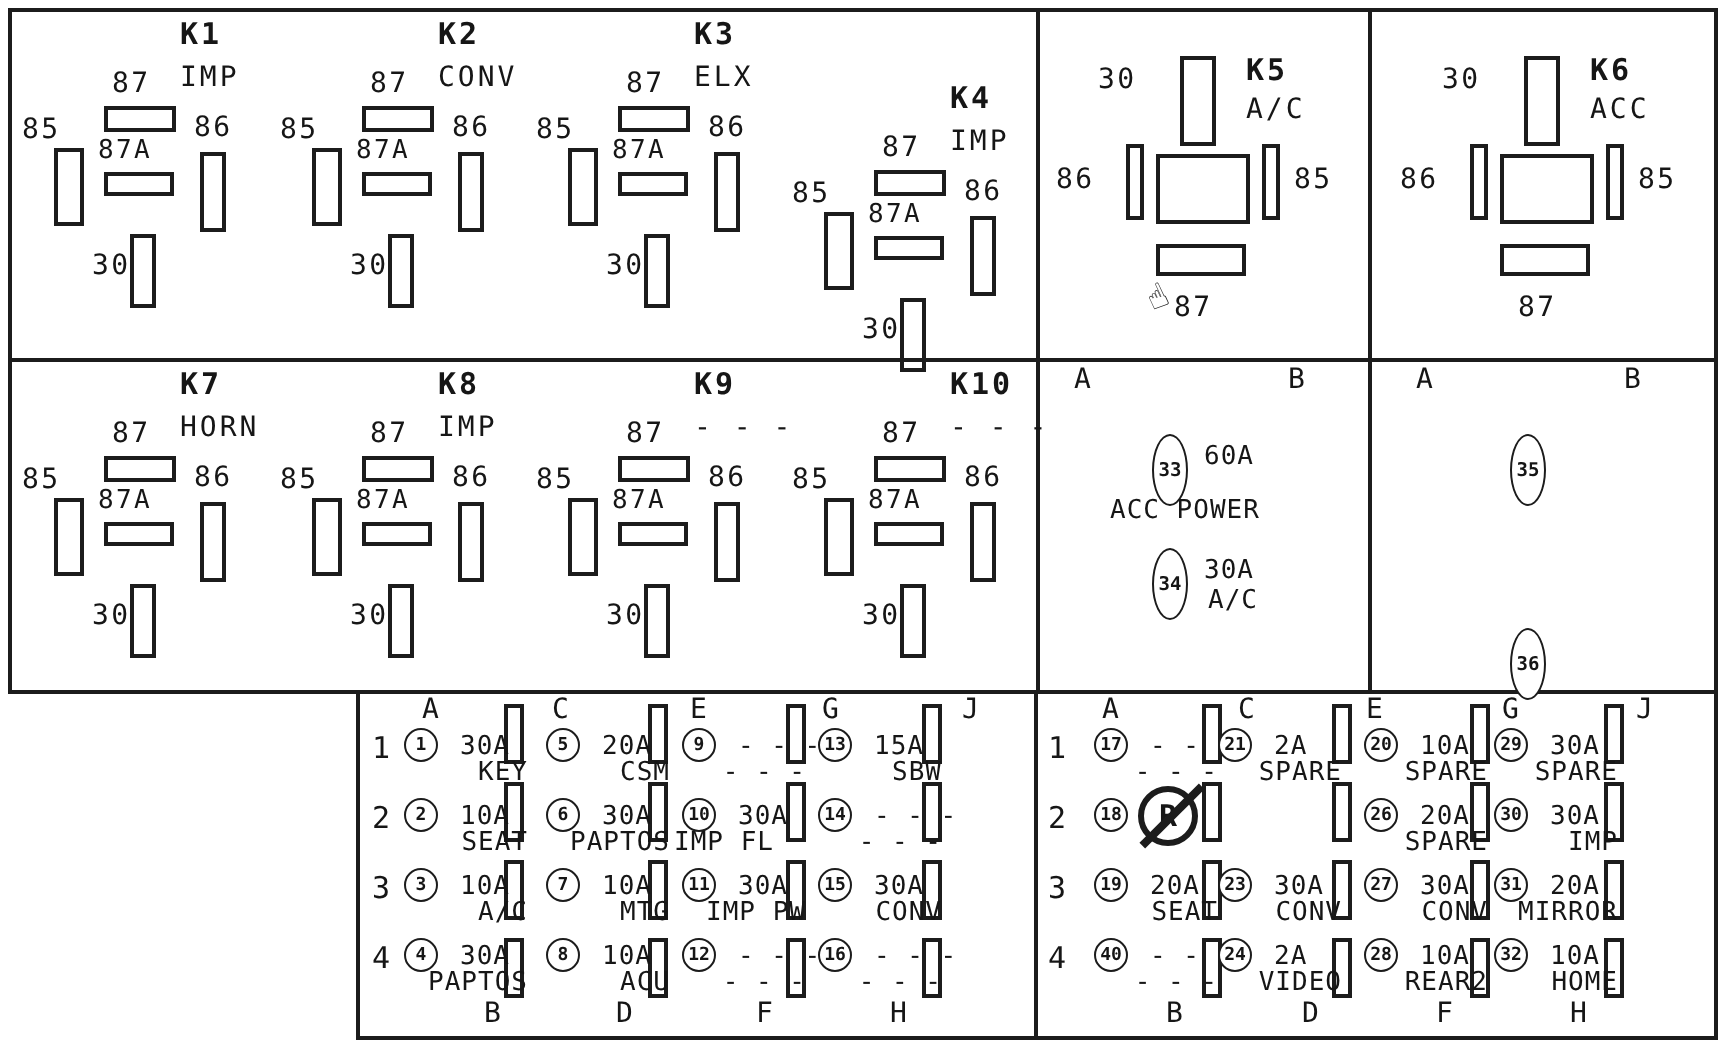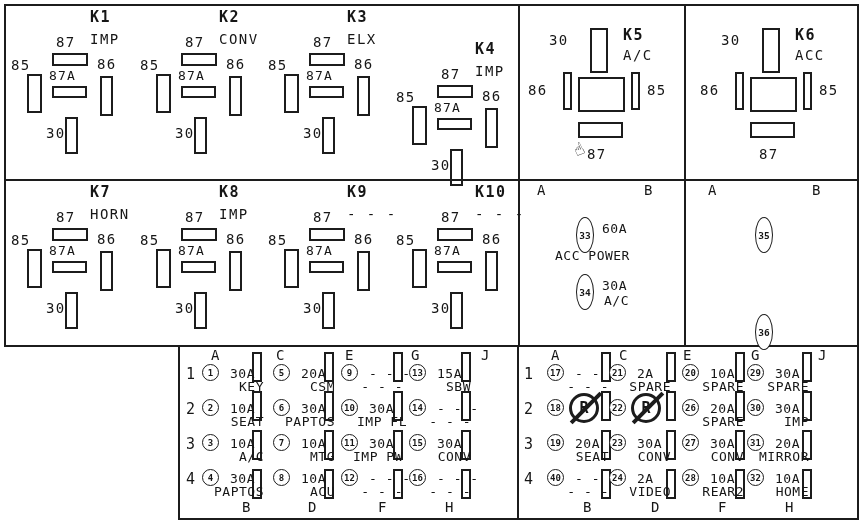--- a/index.html
+++ b/index.html
@@ -281,21 +281,21 @@
         <div class="t flabel" style="position: absolute; left: auto; top: 23px; width: 66px; right: 8px;">ACU</div>
       </div>
       <div style="position: absolute; left: 159px; top: 12px; width: 74px; height: 36px;">
         <div class="circ" style="position: absolute; left: 4px; top: 7px;">9</div>
         <div class="t amp" style="position: absolute; left: 32px; top: 10px;">- - -</div>
         <div class="t flabel" style="position: absolute; left: auto; top: 23px; width: 66px; right: 8px;">- - -</div>
       </div>
       <div style="position: absolute; left: 159px; top: 47px; width: 74px; height: 36px;">
         <div class="circ" style="position: absolute; left: 4px; top: 7px;">10</div>
         <div class="t amp" style="position: absolute; left: 32px; top: 10px;">30A</div>
-        <div class="t flabel" style="position: absolute; left: auto; top: 23px; width: 66px; right: 4px;">IMP FL</div>
+        <div class="t flabel" style="position: absolute; left: auto; top: 23px; width: 66px; right: 24px;">IMP FL</div>
       </div>
       <div style="position: absolute; left: 159px; top: 82px; width: 74px; height: 36px;">
         <div class="circ" style="position: absolute; left: 4px; top: 7px;">11</div>
         <div class="t amp" style="position: absolute; left: 32px; top: 10px;">30A</div>
         <div class="t flabel" style="position: absolute; left: auto; top: 23px; width: 66px; right: 8px;">IMP PW</div>
       </div>
       <div style="position: absolute; left: 159px; top: 117px; width: 74px; height: 36px;">
         <div class="circ" style="position: absolute; left: 4px; top: 7px;">12</div>
         <div class="t amp" style="position: absolute; left: 32px; top: 10px;">- - -</div>
         <div class="t flabel" style="position: absolute; left: auto; top: 23px; width: 66px; right: 8px;">- - -</div>
@@ -371,27 +371,20 @@
       <div style="position: absolute; left: 26px; top: 117px; width: 74px; height: 36px;">
         <div class="circ" style="position: absolute; left: 4px; top: 7px;">40</div>
         <div class="t amp" style="position: absolute; left: 32px; top: 10px;">- - -</div>
         <div class="t flabel" style="position: absolute; left: auto; top: 23px; width: 66px; right: 8px;">- - -</div>
       </div>
       <div style="position: absolute; left: 88px; top: 12px; width: 74px; height: 36px;">
         <div class="circ" style="position: absolute; left: 4px; top: 7px;">21</div>
         <div class="t amp" style="position: absolute; left: 32px; top: 10px;">2A</div>
         <div class="t flabel" style="position: absolute; left: auto; top: 23px; width: 66px; right: 8px;">SPARE</div>
       </div>
-      <div style="position: absolute; left: 88px; top: 47px; width: 74px; height: 36px;">
-        <div class="circ" style="position: absolute; left: 4px; top: 7px;">22</div>
-        <div class="norelay" style="position: absolute; left: 26px; top: 1px;">
-          <span>R</span>
-          <div class="slash"></div>
-        </div>
-      </div>
       <div style="position: absolute; left: 88px; top: 82px; width: 74px; height: 36px;">
         <div class="circ" style="position: absolute; left: 4px; top: 7px;">23</div>
         <div class="t amp" style="position: absolute; left: 32px; top: 10px;">30A</div>
         <div class="t flabel" style="position: absolute; left: auto; top: 23px; width: 66px; right: 8px;">CONV</div>
       </div>
       <div style="position: absolute; left: 88px; top: 117px; width: 74px; height: 36px;">
         <div class="circ" style="position: absolute; left: 4px; top: 7px;">24</div>
         <div class="t amp" style="position: absolute; left: 32px; top: 10px;">2A</div>
         <div class="t flabel" style="position: absolute; left: auto; top: 23px; width: 66px; right: 8px;">VIDEO</div>
       </div>

